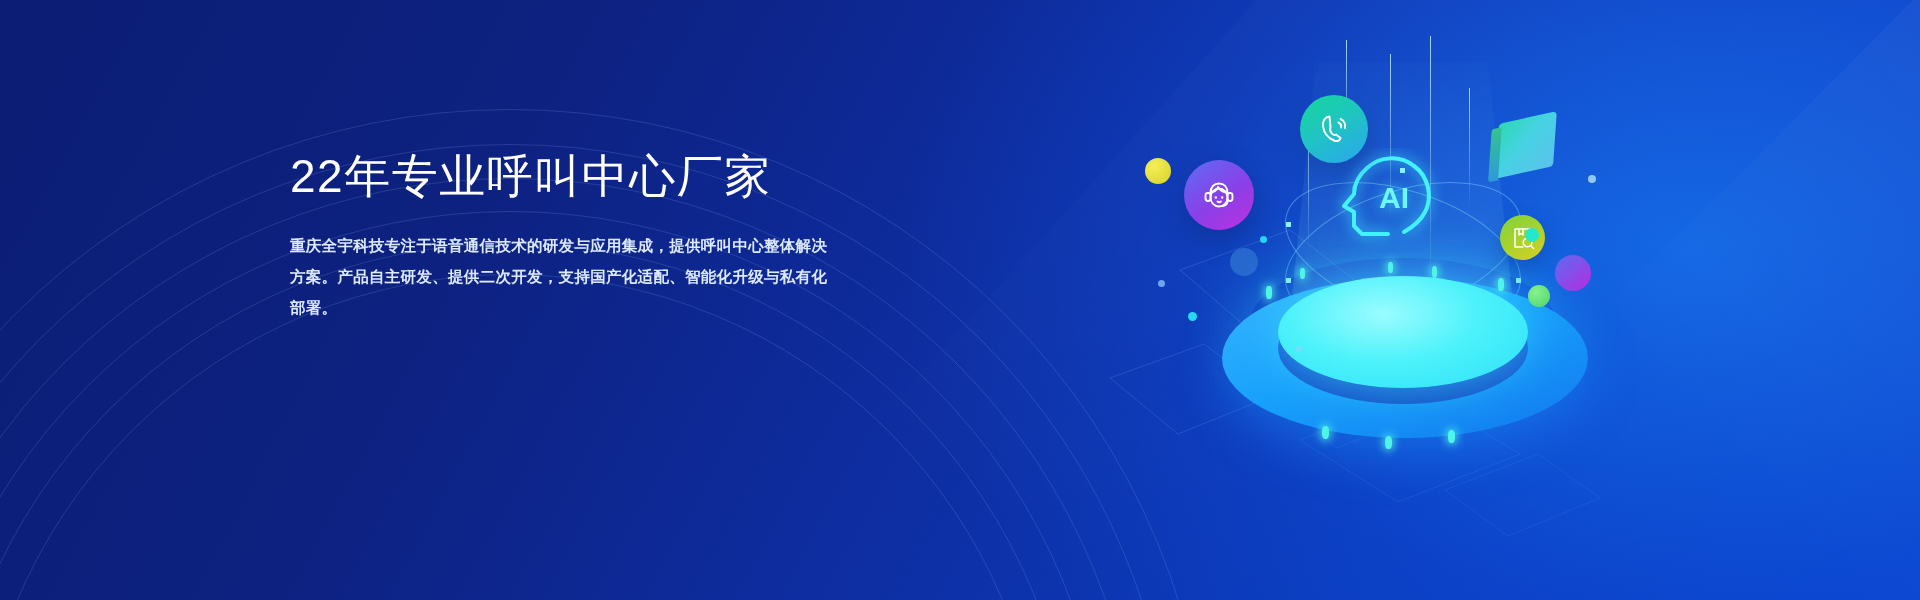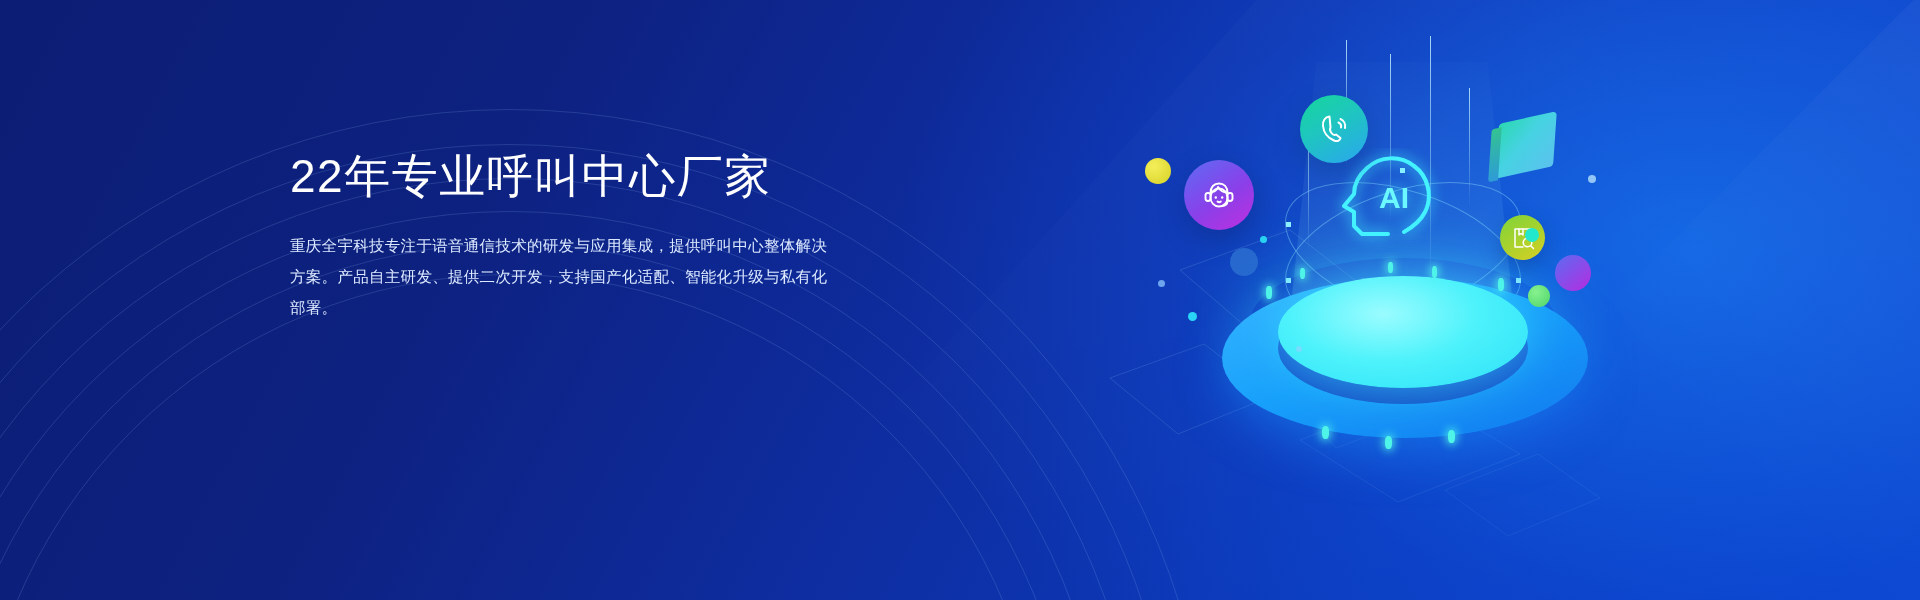--- a/index.html
+++ b/index.html
@@ -83,21 +83,21 @@
     color: #ffffff;
     white-space: nowrap;
   }
   .subcopy {
     margin: 26px 0 0 0;
     width: 545px;
     font-size: 15.5px;
     line-height: 2.0;
     letter-spacing: 0.3px;
     color: #dce9ff;
-    font-weight: 400;
+    font-weight: 700;
   }
 
   
   .art {
     position: absolute;
     left: 1100px;
     top: 40px;
     width: 560px;
     height: 520px;
   }

